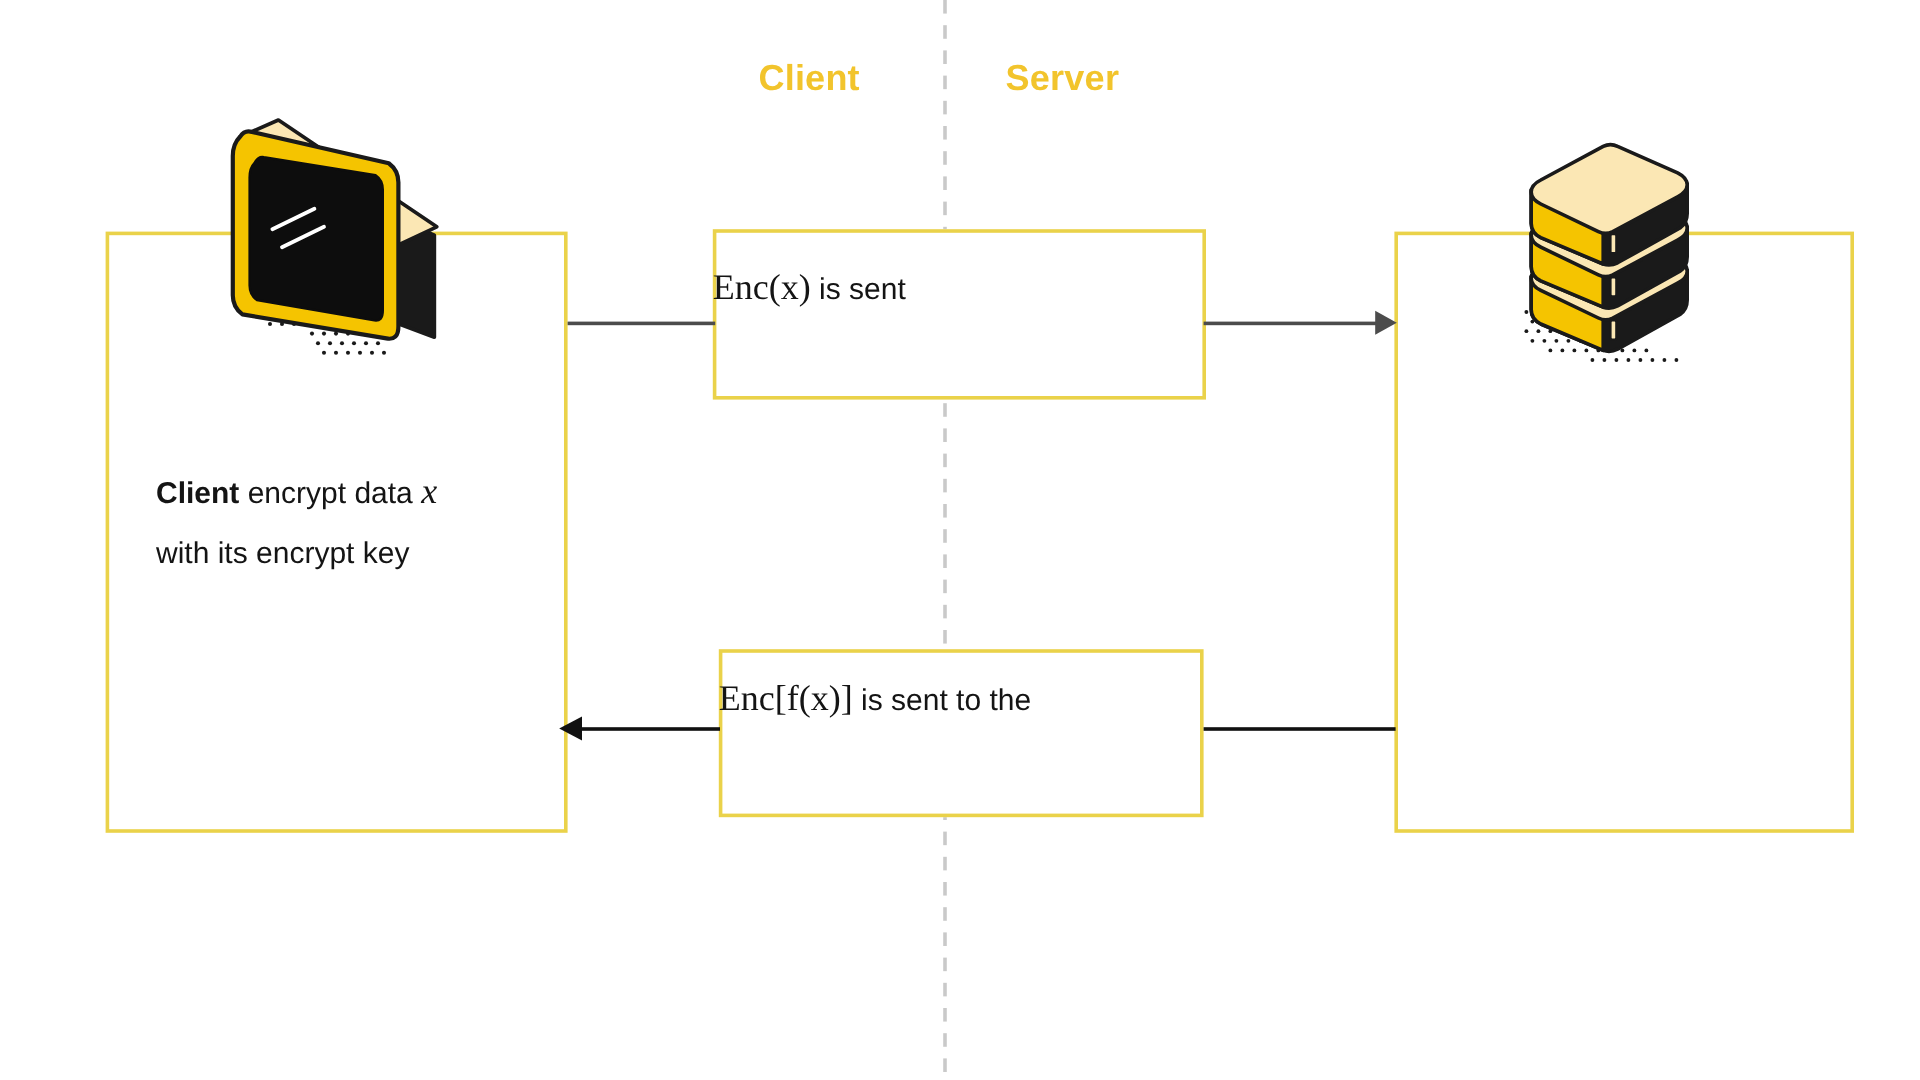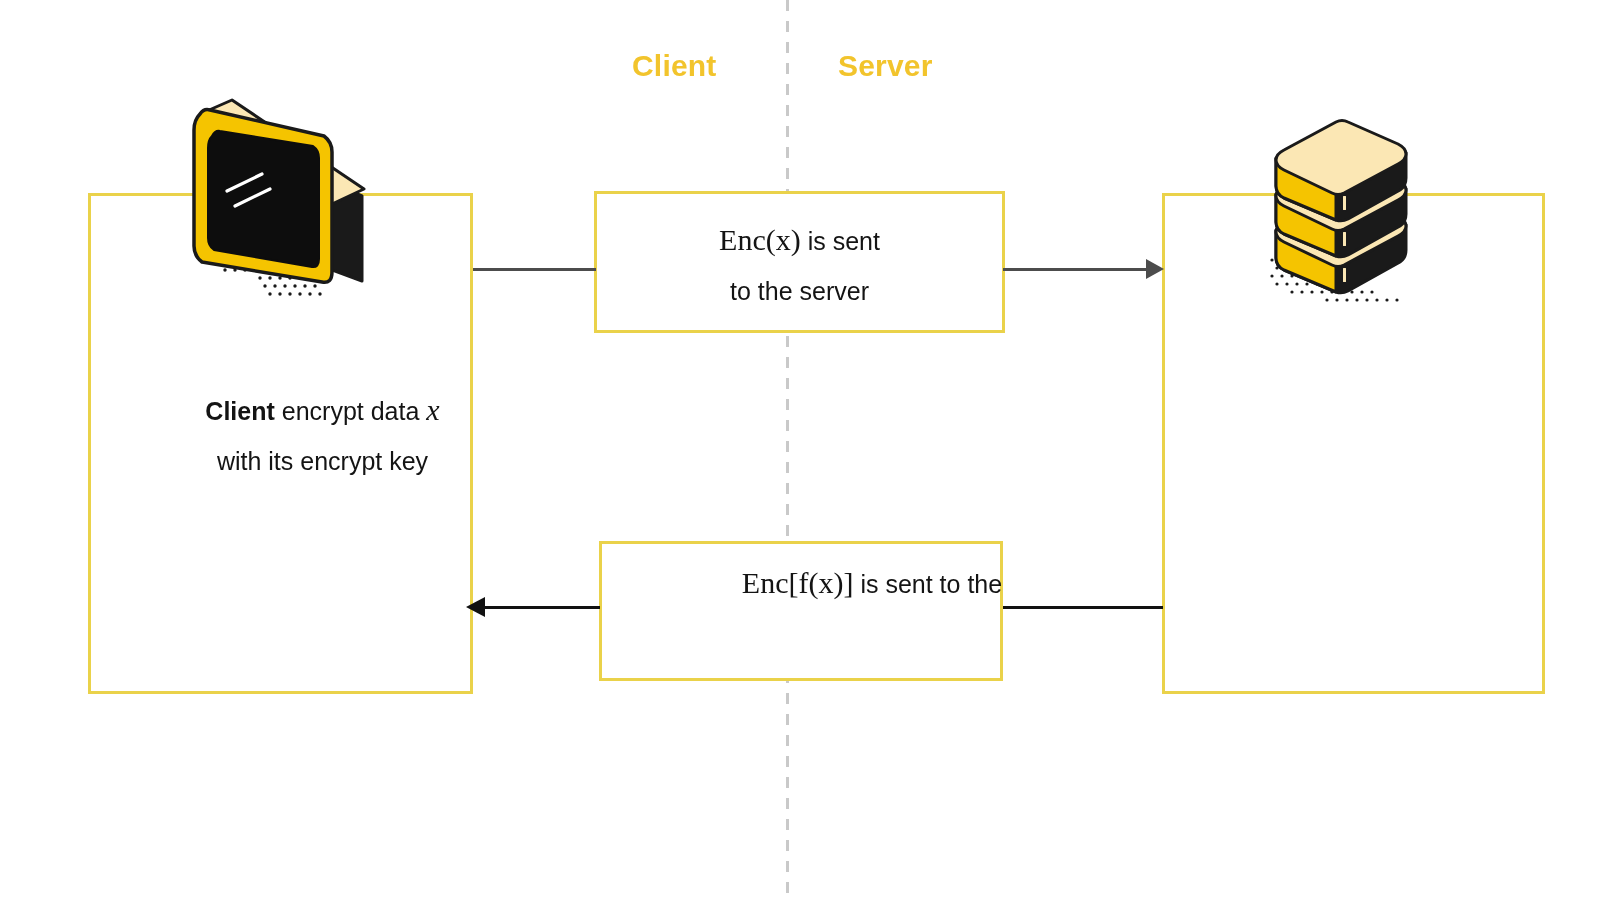--- a/index.html
+++ b/index.html
@@ -60,21 +60,21 @@
     box-sizing: border-box;
   }
   #client-panel { left: 88px;  top: 193px; width: 385px;  height: 501px; }
   #server-panel { left: 1162px; top: 193px; width: 383px; height: 501px; }
   #msg-top-panel    { left: 594px; top: 191px; width: 411px; height: 142px; background:#fff; }
   #msg-bottom-panel { left: 599px; top: 541px; width: 404px; height: 140px; background:#fff; }
 
   
   .body-text {
     position: absolute;
-    text-align: center;
+    text-align: left;
     font-family: "Liberation Sans", sans-serif;
     font-size: 25px;
     line-height: 50px;
     color: #141414;
     white-space: nowrap;
   }
   .body-text b { font-weight: bold; }
   .mathit {
     font-family: "Liberation Serif", "DejaVu Serif", serif;
     font-style: italic;
@@ -82,21 +82,21 @@
   }
   .mathup {
     font-family: "Liberation Serif", "DejaVu Serif", serif;
     font-style: normal;
     font-size: 30px;
   }
 
   #client-text { left: 88px; width: 385px; top: 385px; padding-left: 42px; }
   #server-text { left: 1162px; width: 383px; top: 376px; }
   #msg-top-text    { left: 594px; width: 411px; top: 215px; }
-  #msg-bottom-text { left: 599px; width: 450px; top: 558px; padding-left: 48px; }
+  #msg-bottom-text { left: 599px; width: 450px; top: 558px; }
 
   
   .arrow-line {
     position: absolute;
     height: 3px;
   }
   #arrow-top-left-seg  { left: 473px;  top: 268px; width: 123px; background:#4c4c4c; }
   #arrow-top-right-seg { left: 1003px; top: 268px; width: 146px; background:#4c4c4c; }
   #arrow-top-head {
     position: absolute;
@@ -149,21 +149,20 @@
       <b>Client</b><span> encrypt data </span><span class="mathit">x</span>
     </div>
     <div>with its encrypt key</div>
   </div>
 
 
   <div class="body-text" id="msg-top-text">
     <div>
       <span class="mathup">Enc(x)</span><span>  is sent</span>
     </div>
-    <div>to the server</div>
   </div>
 
   <div class="body-text" id="msg-bottom-text">
     <div>
       <span class="mathup">Enc[f(x)]</span><span> is sent to the</span>
     </div>
   </div>
 
   <svg id="monitor-icon" viewBox="0 0 215 225">
     <g>

